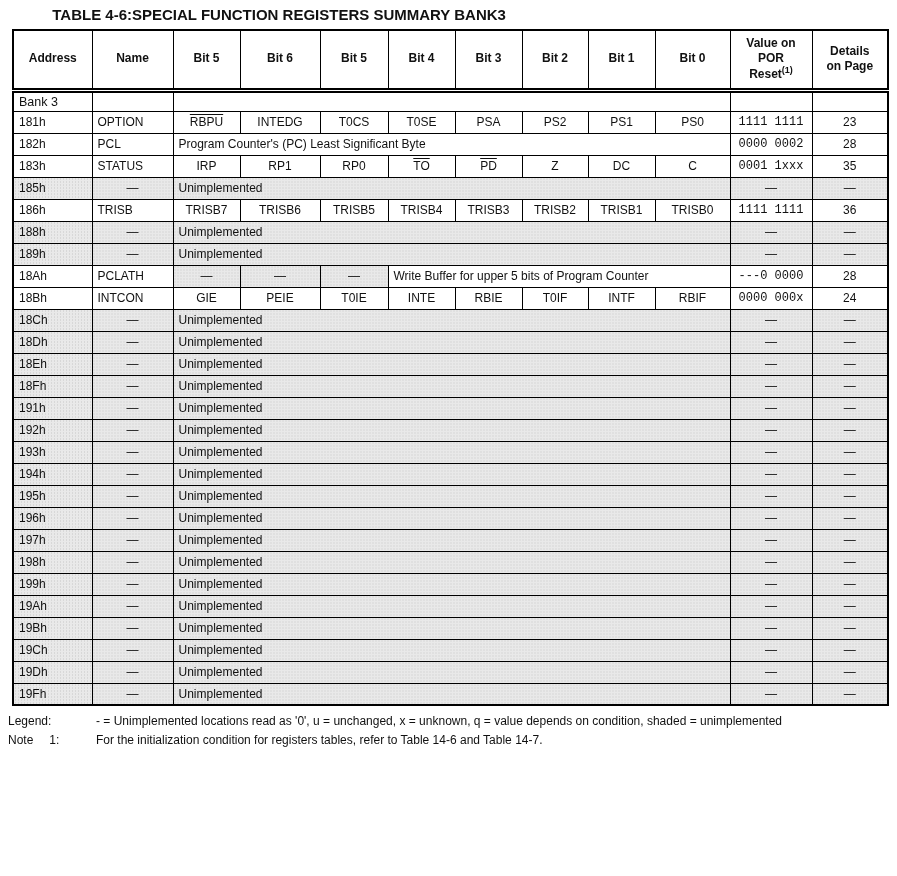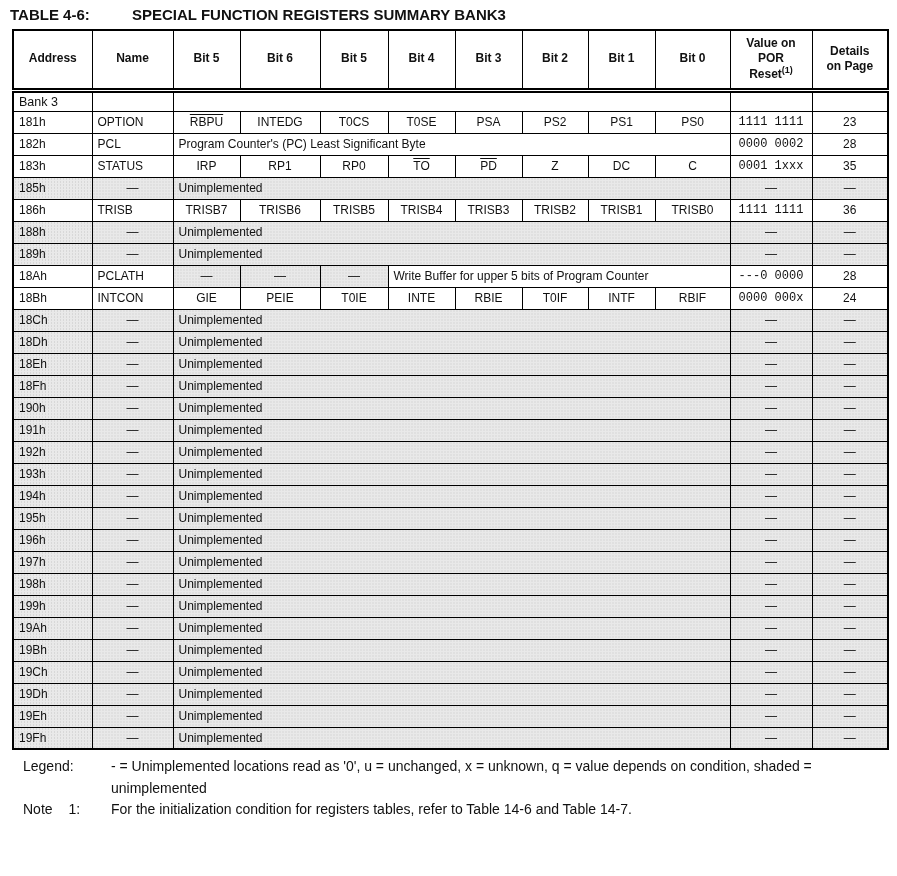--- a/index.html
+++ b/index.html
@@ -11,21 +11,21 @@
   *{box-sizing:border-box;}
   html,body{margin:0;padding:0;}
   body{
     width:897px;height:876px;background:#ffffff;color:var(--text);
     font-family:"Liberation Sans","DejaVu Sans",sans-serif;
     -webkit-font-smoothing:antialiased;
   }
   .page{position:relative;width:897px;height:876px;overflow:hidden;}
   .title{
     padding:6px 0 3px 10px;font-weight:bold;font-size:15px;
-    display:flex;align-items:baseline;white-space:nowrap;
+    display:flex;align-items:baseline;white-space:nowrap;text-align:right;
   }
   .title-label{width:122px;flex:none;}
   table{
     border-collapse:collapse;table-layout:fixed;
     margin:3px 0 0 12px;width:876px;
     border:2px solid var(--border);
   }
   th,td{
     border:1px solid var(--border);
     font-size:12px;padding:0 5px;
@@ -43,21 +43,21 @@
   .c{text-align:center;}
   .mono{font-family:"Liberation Mono","DejaVu Sans Mono",monospace;font-size:12px;}
   .shaded{
     background-color:var(--shaded-bg);
     background-image:radial-gradient(var(--shaded-dot) 0.6px, transparent 0.7px);
     background-size:3px 3px;
   }
   .ov{text-decoration:overline;}
   .bank-row td{height:21px;font-size:12.5px;}
   .legend{
-    margin:6px 0 0 23px;font-size:14px;line-height:1.55;
+    margin:6px 0 0 8px;font-size:12px;line-height:1.55;
   }
   .legend-row{display:flex;align-items:baseline;}
   .legend-lab{width:88px;flex:none;display:flex;}
   .note-num{margin-left:16px;}
 </style>
 </head>
 <body>
 
 <div class="page">
 
@@ -221,27 +221,20 @@
           <td class="c shaded">—</td>
         </tr>
         <tr>
           <td class="l shaded">18Fh</td>
           <td class="c shaded">—</td>
           <td class="l shaded" colspan="8">Unimplemented</td>
           <td class="c shaded">—</td>
           <td class="c shaded">—</td>
         </tr>
         <tr>
-          <td class="l shaded">190h</td>
-          <td class="c shaded">—</td>
-          <td class="l shaded" colspan="8">Unimplemented</td>
-          <td class="c shaded">—</td>
-          <td class="c shaded">—</td>
-        </tr>
-        <tr>
           <td class="l shaded">191h</td>
           <td class="c shaded">—</td>
           <td class="l shaded" colspan="8">Unimplemented</td>
           <td class="c shaded">—</td>
           <td class="c shaded">—</td>
         </tr>
         <tr>
           <td class="l shaded">192h</td>
           <td class="c shaded">—</td>
           <td class="l shaded" colspan="8">Unimplemented</td>
@@ -313,27 +306,20 @@
         </tr>
         <tr>
           <td class="l shaded">19Ch</td>
           <td class="c shaded">—</td>
           <td class="l shaded" colspan="8">Unimplemented</td>
           <td class="c shaded">—</td>
           <td class="c shaded">—</td>
         </tr>
         <tr>
           <td class="l shaded">19Dh</td>
-          <td class="c shaded">—</td>
-          <td class="l shaded" colspan="8">Unimplemented</td>
-          <td class="c shaded">—</td>
-          <td class="c shaded">—</td>
-        </tr>
-        <tr>
-          <td class="l shaded">19Eh</td>
           <td class="c shaded">—</td>
           <td class="l shaded" colspan="8">Unimplemented</td>
           <td class="c shaded">—</td>
           <td class="c shaded">—</td>
         </tr>
         <tr>
           <td class="l shaded">19Fh</td>
           <td class="c shaded">—</td>
           <td class="l shaded" colspan="8">Unimplemented</td>
           <td class="c shaded">—</td>

